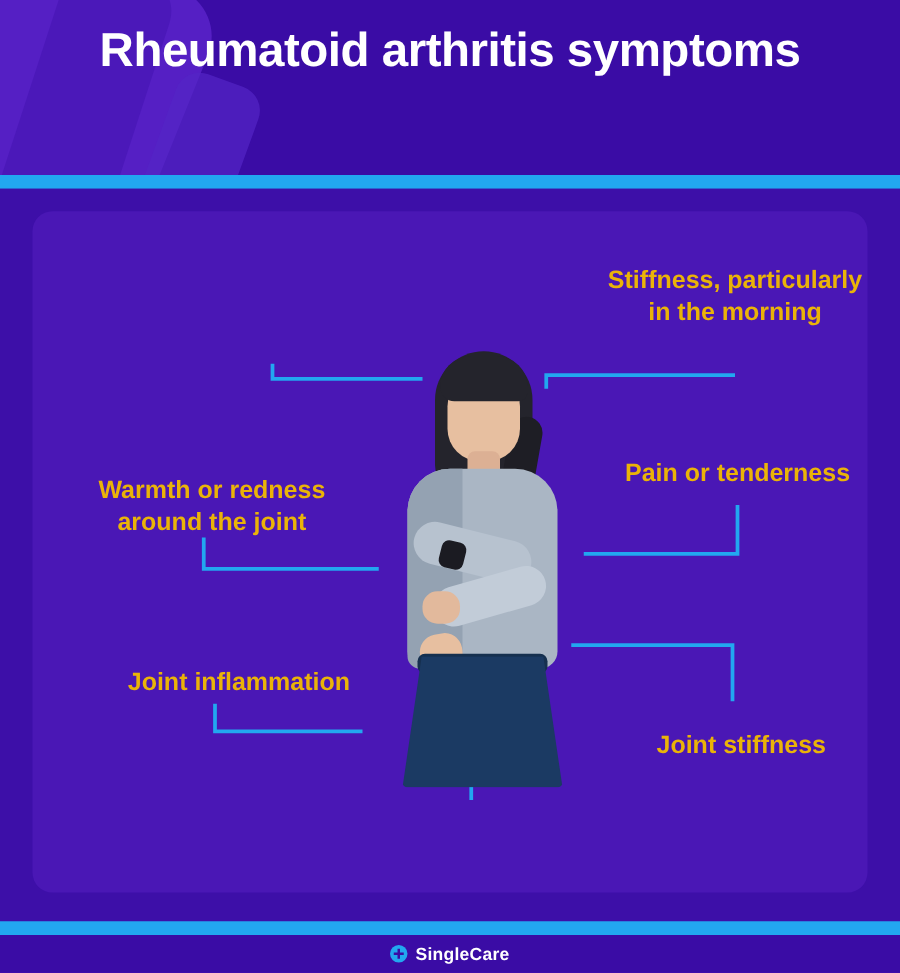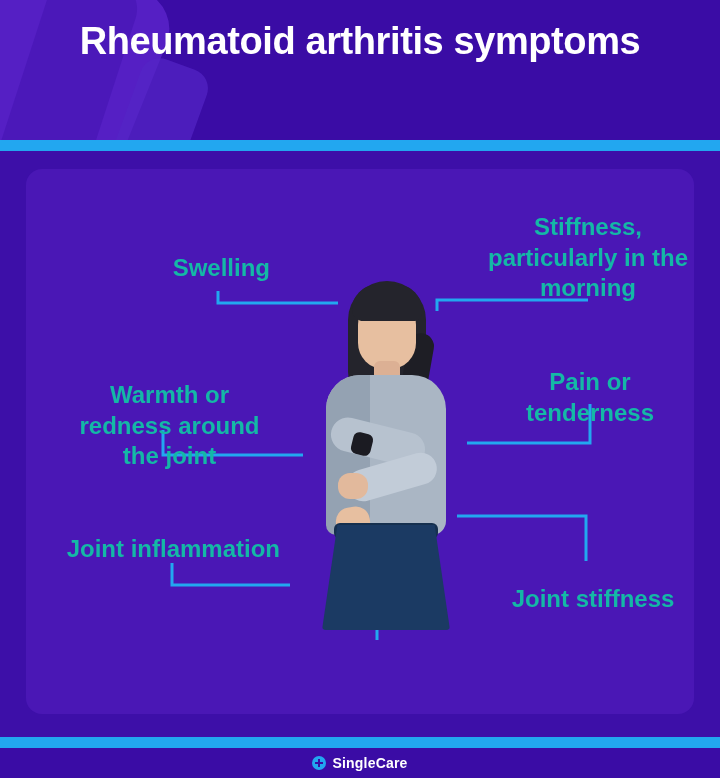--- a/index.html
+++ b/index.html
@@ -205,22 +205,22 @@
     position: absolute;
     left: 34px; top: 248px;
     width: 104px; height: 16px;
     background: #16304f;
     border-radius: 6px;
   }
 
   
   .label {
     position: absolute;
-    color: #14b8a6;
-    font-size: 24px;
+    color: #eab308;
+    font-size: 20px;
     font-weight: bold;
     line-height: 1.28;
     z-index: 4;
   }
   .label.r { text-align: right; }
   .label.c { text-align: center; }
 
   
   .connectors {
     position: absolute;
@@ -326,21 +326,20 @@
     <div class="fig-shirt-shadow"></div>
     <div class="fig-arm-left"></div>
     <div class="fig-watch"></div>
     <div class="fig-arm-right"></div>
     <div class="fig-hand-1"></div>
     <div class="fig-hand-2"></div>
     <div class="fig-waistband"></div>
     <div class="fig-skirt"></div>
   </div>
 
-  <div class="label r" style="left:60px; top:253px; width:210px;">Swelling</div>
 
   <div class="label c" style="left:478px; top:212px; width:220px;">Stiffness, particularly in the morning</div>
 
   <div class="label c" style="left:62px; top:340px; width:215px;margin-top:40px;">Warmth or redness around the joint</div>
 
   <div class="label r" style="left:40px; top:534px; width:240px;">Joint inflammation</div>
 
   <div class="label c" style="left:490px; top:367px; width:200px;">Pain or tenderness</div>
 
   <div class="label c" style="left:508px; top:584px; width:170px;">Joint stiffness</div>

